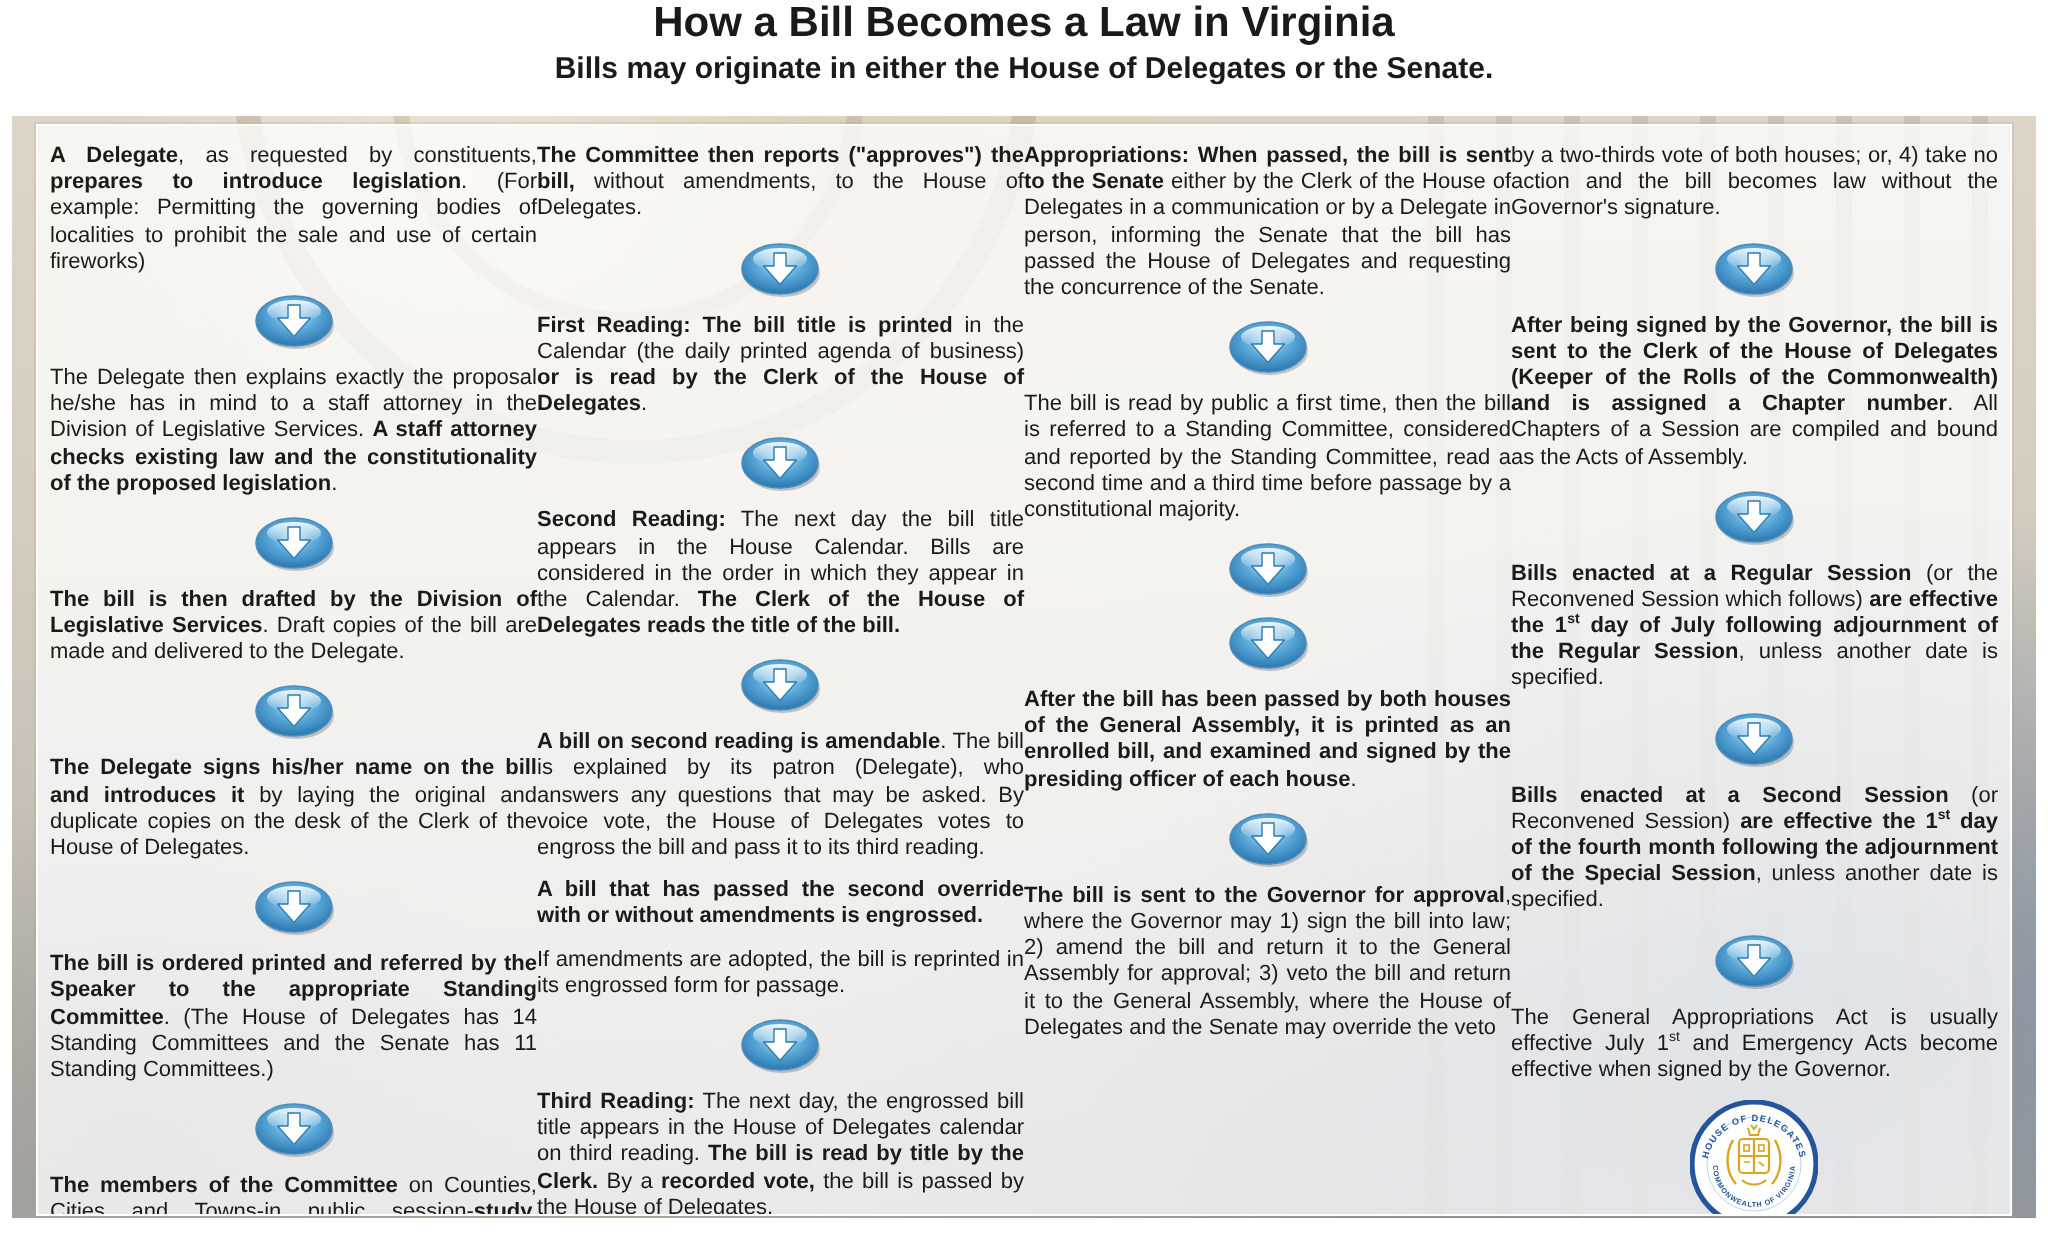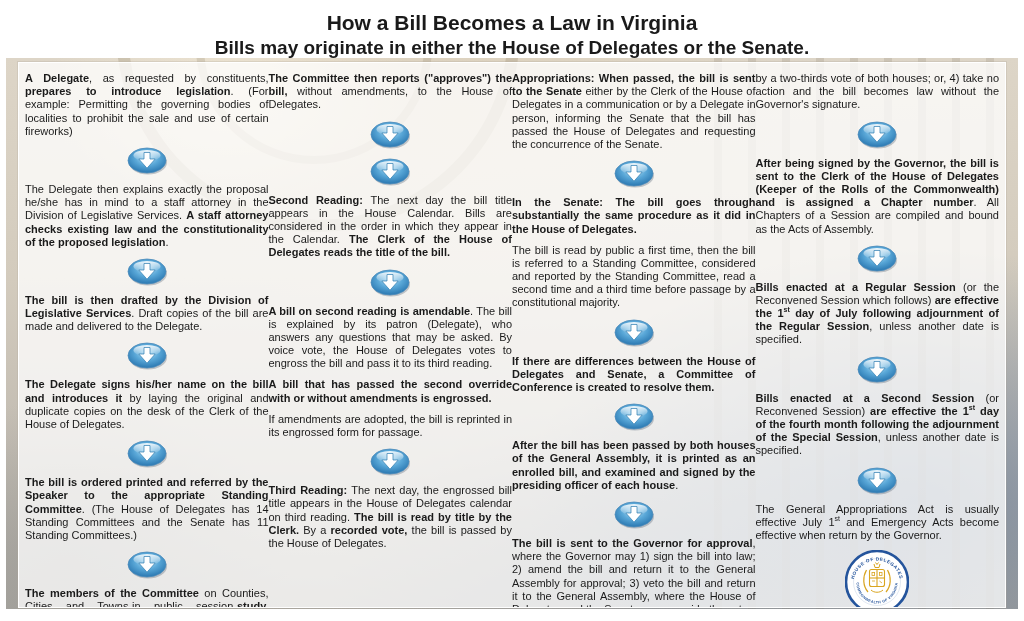--- a/index.html
+++ b/index.html
@@ -24,23 +24,23 @@
   .panel{position:absolute;left:18px;right:18px;top:62px;bottom:13px;
          background:rgba(255,255,255,0.76);border:1px solid rgba(255,255,255,0.95);
          box-shadow:0 0 0 1px rgba(170,165,150,0.25);
          display:flex;padding:9px 6px;box-sizing:border-box;overflow:hidden;}
   .col{flex:1 1 0;min-width:0;font-size:11px;line-height:1.2;text-align:justify;}
   .block{margin:0 0 8px 0;}
   .block .b{font-weight:bold;}
   .block .sup{vertical-align:super;font-size:7px;line-height:0;}
   .arrow-wrap{display:flex;justify-content:center;margin:2px 0 8px 0;}
   
-  .hdr{position:relative;text-align:center;padding-top:11px;}
+  .hdr{position:relative;text-align:center;}
   .title{font-size:21px;font-weight:bold;margin:0;}
-  .subtitle{font-size:19px;font-weight:bold;margin:2px 0 0 0;}
+  .subtitle{font-size:15px;font-weight:bold;margin:2px 0 0 0;}
   .seal-wrap{display:flex;justify-content:center;margin-top:4px;}
   .hidden-defs{position:absolute;width:0;height:0;}
 </style>
 </head>
 <body>
 
 <svg class="hidden-defs" aria-hidden="true">
   <defs>
     <radialGradient id="arrowGrad" cx="50%" cy="38%" r="70%">
       <stop offset="0%" stop-color="#b8e0f5"></stop>
@@ -118,20 +118,21 @@
     <div class="col">
         <div class="block"><span class="b">The Committee then reports ("approves") the bill,</span><span> without amendments, to the House of Delegates.</span></div>
   <div class="arrow-wrap">
     <svg width="42" height="29" viewBox="0 0 42 29">
       <ellipse cx="22" cy="16.5" rx="19" ry="12" fill="rgba(50,70,90,0.28)"></ellipse>
       <ellipse cx="21" cy="14.5" rx="19" ry="12.5" fill="url(#arrowGrad)" stroke="#4e8cba" stroke-width="0.8"></ellipse>
       <ellipse cx="21" cy="9.5" rx="13.5" ry="5.5" fill="url(#glossGrad)"></ellipse>
       <path d="M18 6.5 h6 v6.5 h5.2 l-8.2 9.2 -8.2 -9.2 h5.2 z" fill="#ffffff" stroke="#2e7cb0" stroke-width="0.7" stroke-linejoin="round"></path>
     </svg>
   </div>
+<div class="block"><span class="b">First Reading: The bill title is printed</span><span> in the Calendar (the daily printed agenda of business) </span><span class="b">or is read by the Clerk of the House of Delegates</span><span>.</span></div>
   <div class="arrow-wrap">
     <svg width="42" height="29" viewBox="0 0 42 29">
       <ellipse cx="22" cy="16.5" rx="19" ry="12" fill="rgba(50,70,90,0.28)"></ellipse>
       <ellipse cx="21" cy="14.5" rx="19" ry="12.5" fill="url(#arrowGrad)" stroke="#4e8cba" stroke-width="0.8"></ellipse>
       <ellipse cx="21" cy="9.5" rx="13.5" ry="5.5" fill="url(#glossGrad)"></ellipse>
       <path d="M18 6.5 h6 v6.5 h5.2 l-8.2 9.2 -8.2 -9.2 h5.2 z" fill="#ffffff" stroke="#2e7cb0" stroke-width="0.7" stroke-linejoin="round"></path>
     </svg>
   </div>
 <div class="block"><span class="b">Second Reading:</span><span> The next day the bill title appears in the House Calendar. Bills are considered in the order in which they appear in the Calendar. </span><span class="b">The Clerk of the House of Delegates reads the title of the bill.</span></div>
   <div class="arrow-wrap">
@@ -158,31 +159,29 @@
     <div class="col">
         <div class="block"><span class="b">Appropriations: When passed, the bill is sent to the Senate</span><span> either by the Clerk of the House of Delegates in a communication or by a Delegate in person, informing the Senate that the bill has passed the House of Delegates and requesting the concurrence of the Senate.</span></div>
   <div class="arrow-wrap">
     <svg width="42" height="29" viewBox="0 0 42 29">
       <ellipse cx="22" cy="16.5" rx="19" ry="12" fill="rgba(50,70,90,0.28)"></ellipse>
       <ellipse cx="21" cy="14.5" rx="19" ry="12.5" fill="url(#arrowGrad)" stroke="#4e8cba" stroke-width="0.8"></ellipse>
       <ellipse cx="21" cy="9.5" rx="13.5" ry="5.5" fill="url(#glossGrad)"></ellipse>
       <path d="M18 6.5 h6 v6.5 h5.2 l-8.2 9.2 -8.2 -9.2 h5.2 z" fill="#ffffff" stroke="#2e7cb0" stroke-width="0.7" stroke-linejoin="round"></path>
     </svg>
   </div>
-<div class="block"><span class="b">In the Senate: The bill goes through substantially the same procedure as it did in the House of Delegates.</span></div>
         <div class="block"><span>The bill is read by public a first time, then the bill is referred to a Standing Committee, considered and reported by the Standing Committee, read a second time and a third time before passage by a constitutional majority.</span></div>
   <div class="arrow-wrap">
     <svg width="42" height="29" viewBox="0 0 42 29">
       <ellipse cx="22" cy="16.5" rx="19" ry="12" fill="rgba(50,70,90,0.28)"></ellipse>
       <ellipse cx="21" cy="14.5" rx="19" ry="12.5" fill="url(#arrowGrad)" stroke="#4e8cba" stroke-width="0.8"></ellipse>
       <ellipse cx="21" cy="9.5" rx="13.5" ry="5.5" fill="url(#glossGrad)"></ellipse>
       <path d="M18 6.5 h6 v6.5 h5.2 l-8.2 9.2 -8.2 -9.2 h5.2 z" fill="#ffffff" stroke="#2e7cb0" stroke-width="0.7" stroke-linejoin="round"></path>
     </svg>
   </div>
-<div class="block"><span class="b">If there are differences between the House of Delegates and Senate, a Committee of Conference is created to resolve them.</span></div>
   <div class="arrow-wrap">
     <svg width="42" height="29" viewBox="0 0 42 29">
       <ellipse cx="22" cy="16.5" rx="19" ry="12" fill="rgba(50,70,90,0.28)"></ellipse>
       <ellipse cx="21" cy="14.5" rx="19" ry="12.5" fill="url(#arrowGrad)" stroke="#4e8cba" stroke-width="0.8"></ellipse>
       <ellipse cx="21" cy="9.5" rx="13.5" ry="5.5" fill="url(#glossGrad)"></ellipse>
       <path d="M18 6.5 h6 v6.5 h5.2 l-8.2 9.2 -8.2 -9.2 h5.2 z" fill="#ffffff" stroke="#2e7cb0" stroke-width="0.7" stroke-linejoin="round"></path>
     </svg>
   </div>
 <div class="block"><span class="b">After the bill has been passed by both houses of the General Assembly, it is printed as an enrolled bill, and examined and signed by the presiding officer of each house</span><span>.</span></div>
   <div class="arrow-wrap">
@@ -226,21 +225,21 @@
   </div>
 <div class="block"><span class="b">Bills enacted at a Second Session</span><span> (or Reconvened Session) </span><span class="b">are effective the 1</span><span class="b sup">st</span><span class="b"> day of the fourth month following the adjournment of the Special Session</span><span>, unless another date is specified.</span></div>
   <div class="arrow-wrap">
     <svg width="42" height="29" viewBox="0 0 42 29">
       <ellipse cx="22" cy="16.5" rx="19" ry="12" fill="rgba(50,70,90,0.28)"></ellipse>
       <ellipse cx="21" cy="14.5" rx="19" ry="12.5" fill="url(#arrowGrad)" stroke="#4e8cba" stroke-width="0.8"></ellipse>
       <ellipse cx="21" cy="9.5" rx="13.5" ry="5.5" fill="url(#glossGrad)"></ellipse>
       <path d="M18 6.5 h6 v6.5 h5.2 l-8.2 9.2 -8.2 -9.2 h5.2 z" fill="#ffffff" stroke="#2e7cb0" stroke-width="0.7" stroke-linejoin="round"></path>
     </svg>
   </div>
-<div class="block"><span>The General Appropriations Act is usually effective July 1</span><span class="sup">st</span><span> and Emergency Acts become effective when return by the Governor.</span></div>
+<div class="block"><span>The General Appropriations Act is usually effective July 1</span><span class="sup">st</span><span> and Emergency Acts become effective when signed by the Governor.</span></div>
     <div class="seal-wrap">
       <svg width="64" height="64" viewBox="0 0 64 64">
         <circle cx="32" cy="32" r="31" fill="#ffffff" stroke="#24549c" stroke-width="2.6"></circle>
         <circle cx="32" cy="32" r="23.5" fill="none" stroke="#24549c" stroke-width="0.4" opacity="0.35"></circle>
         <defs>
           <path id="sealTopArc" d="M 8.5 34 A 23.5 23.5 0 0 1 55.5 34"></path>
           <path id="sealBottomArc" d="M 11.5 33 A 20.5 20.5 0 0 0 52.5 33"></path>
         </defs>
         <text font-size="4.6" font-weight="bold" fill="#24549c" letter-spacing="0.6" font-family="Liberation Sans, sans-serif">
           <textPath href="#sealTopArc" startOffset="50%" text-anchor="middle">HOUSE OF DELEGATES</textPath>

